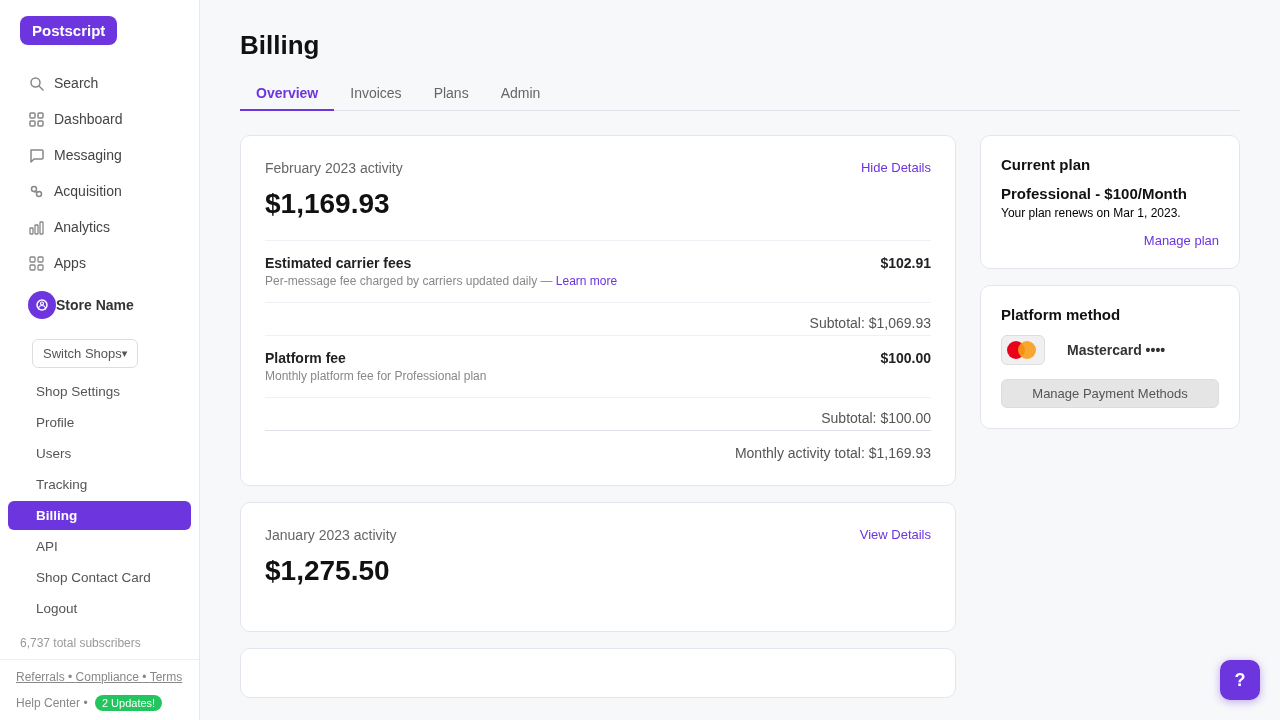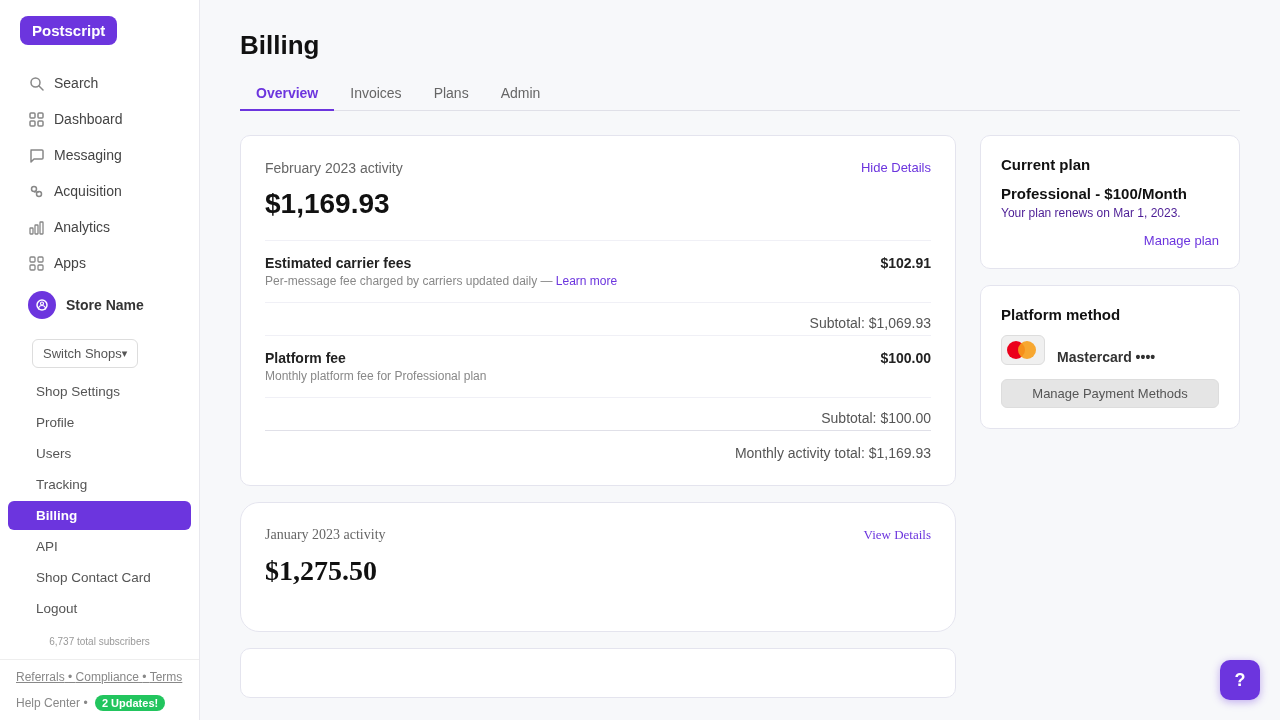--- a/index.html
+++ b/index.html
@@ -41,21 +41,20 @@
       color: #444;
       font-size: 14px;
       font-weight: 500;
       transition: background 0.15s;
     }
     .nav-icon { width: 16px; height: 16px; display: flex; align-items: center; justify-content: center; color: #888; flex-shrink: 0; }
 
     .store-name-item {
       display: flex;
       align-items: center;
-      gap: 10px;
       padding: 9px 20px;
       cursor: pointer;
       margin: 1px 8px;
       border-radius: 6px;
     }
     .store-icon-circle {
       width: 28px;
       height: 28px;
       background: #6c35de;
       border-radius: 50%;
@@ -89,41 +88,40 @@
       margin: 1px 8px;
     }
     .sub-nav-item.active-sub {
       background: #6c35de;
       color: #fff;
       font-weight: 600;
     }
 
     .subscribers-count {
       padding: 8px 20px;
-      font-size: 10px;
+      font-size: 12px;
       color: #999;
       margin-top: 4px;
-      text-align: center;
     }
 
     .sidebar-footer {
       margin-top: auto;
       padding: 10px 16px;
       font-size: 12px;
       color: #888;
       border-top: 1px solid #eee;
     }
     .sidebar-footer a { color: #888; text-decoration: none; }
     .updates-badge {
       background: #22c55e;
       color: #fff;
       font-size: 11px;
       padding: 2px 7px;
       border-radius: 10px;
-      font-weight: 700;
+      font-weight: 400;
       margin-left: 4px;
     }
 
     
     #main {
       flex: 1;
       overflow-y: auto;
       padding: 30px 40px 40px;
     }
     .page-title {
@@ -207,27 +205,27 @@
     .right-col { width: 260px; display: flex; flex-direction: column; gap: 16px; }
 
     .info-card {
       background: #fff;
       border-radius: 10px;
       border: 1px solid #e4e4ee;
       padding: 20px;
     }
     .info-card-title { font-size: 15px; font-weight: 700; color: #111; margin-bottom: 12px; }
     .plan-name { font-size: 15px; font-weight: 700; color: #111; margin-bottom: 4px; }
-    .plan-renew { font-size: 12px; color: #4c1d95; margin-bottom: 12px; }
+    .plan-renew { font-size: 12px; color: #000000; margin-bottom: 12px; }
     .manage-link { color: #6c35de; font-size: 13px; cursor: pointer; text-decoration: none; }
 
     .payment-method-row {
       display: flex;
-      align-items: flex-end;
-      gap: 12px;
+      align-items: center;
+      gap: 22px;
       margin-bottom: 14px;
     }
     .mastercard-icon {
       width: 44px;
       height: 30px;
       border-radius: 6px;
       background: #f0f0f0;
       border: 1px solid #ddd;
       display: flex;
       align-items: center;
@@ -281,24 +279,23 @@
       cursor: pointer;
       color: #fff;
       font-size: 18px;
       font-weight: 700;
       box-shadow: 0 2px 8px rgba(108,53,222,0.4);
     }
 
     
     .january-card {
       background: #fff;
-      border-radius: 19px;
+      border-radius: 10px;
       border: 1px solid #e4e4ee;
       padding: 24px;
-      font-family: Liberation Serif, serif;
     }
   </style>
 </head>
 <body>
 
 <div id="sidebar">
   <div class="logo-area">
     <span class="logo-badge">Postscript</span>
   </div>
 

